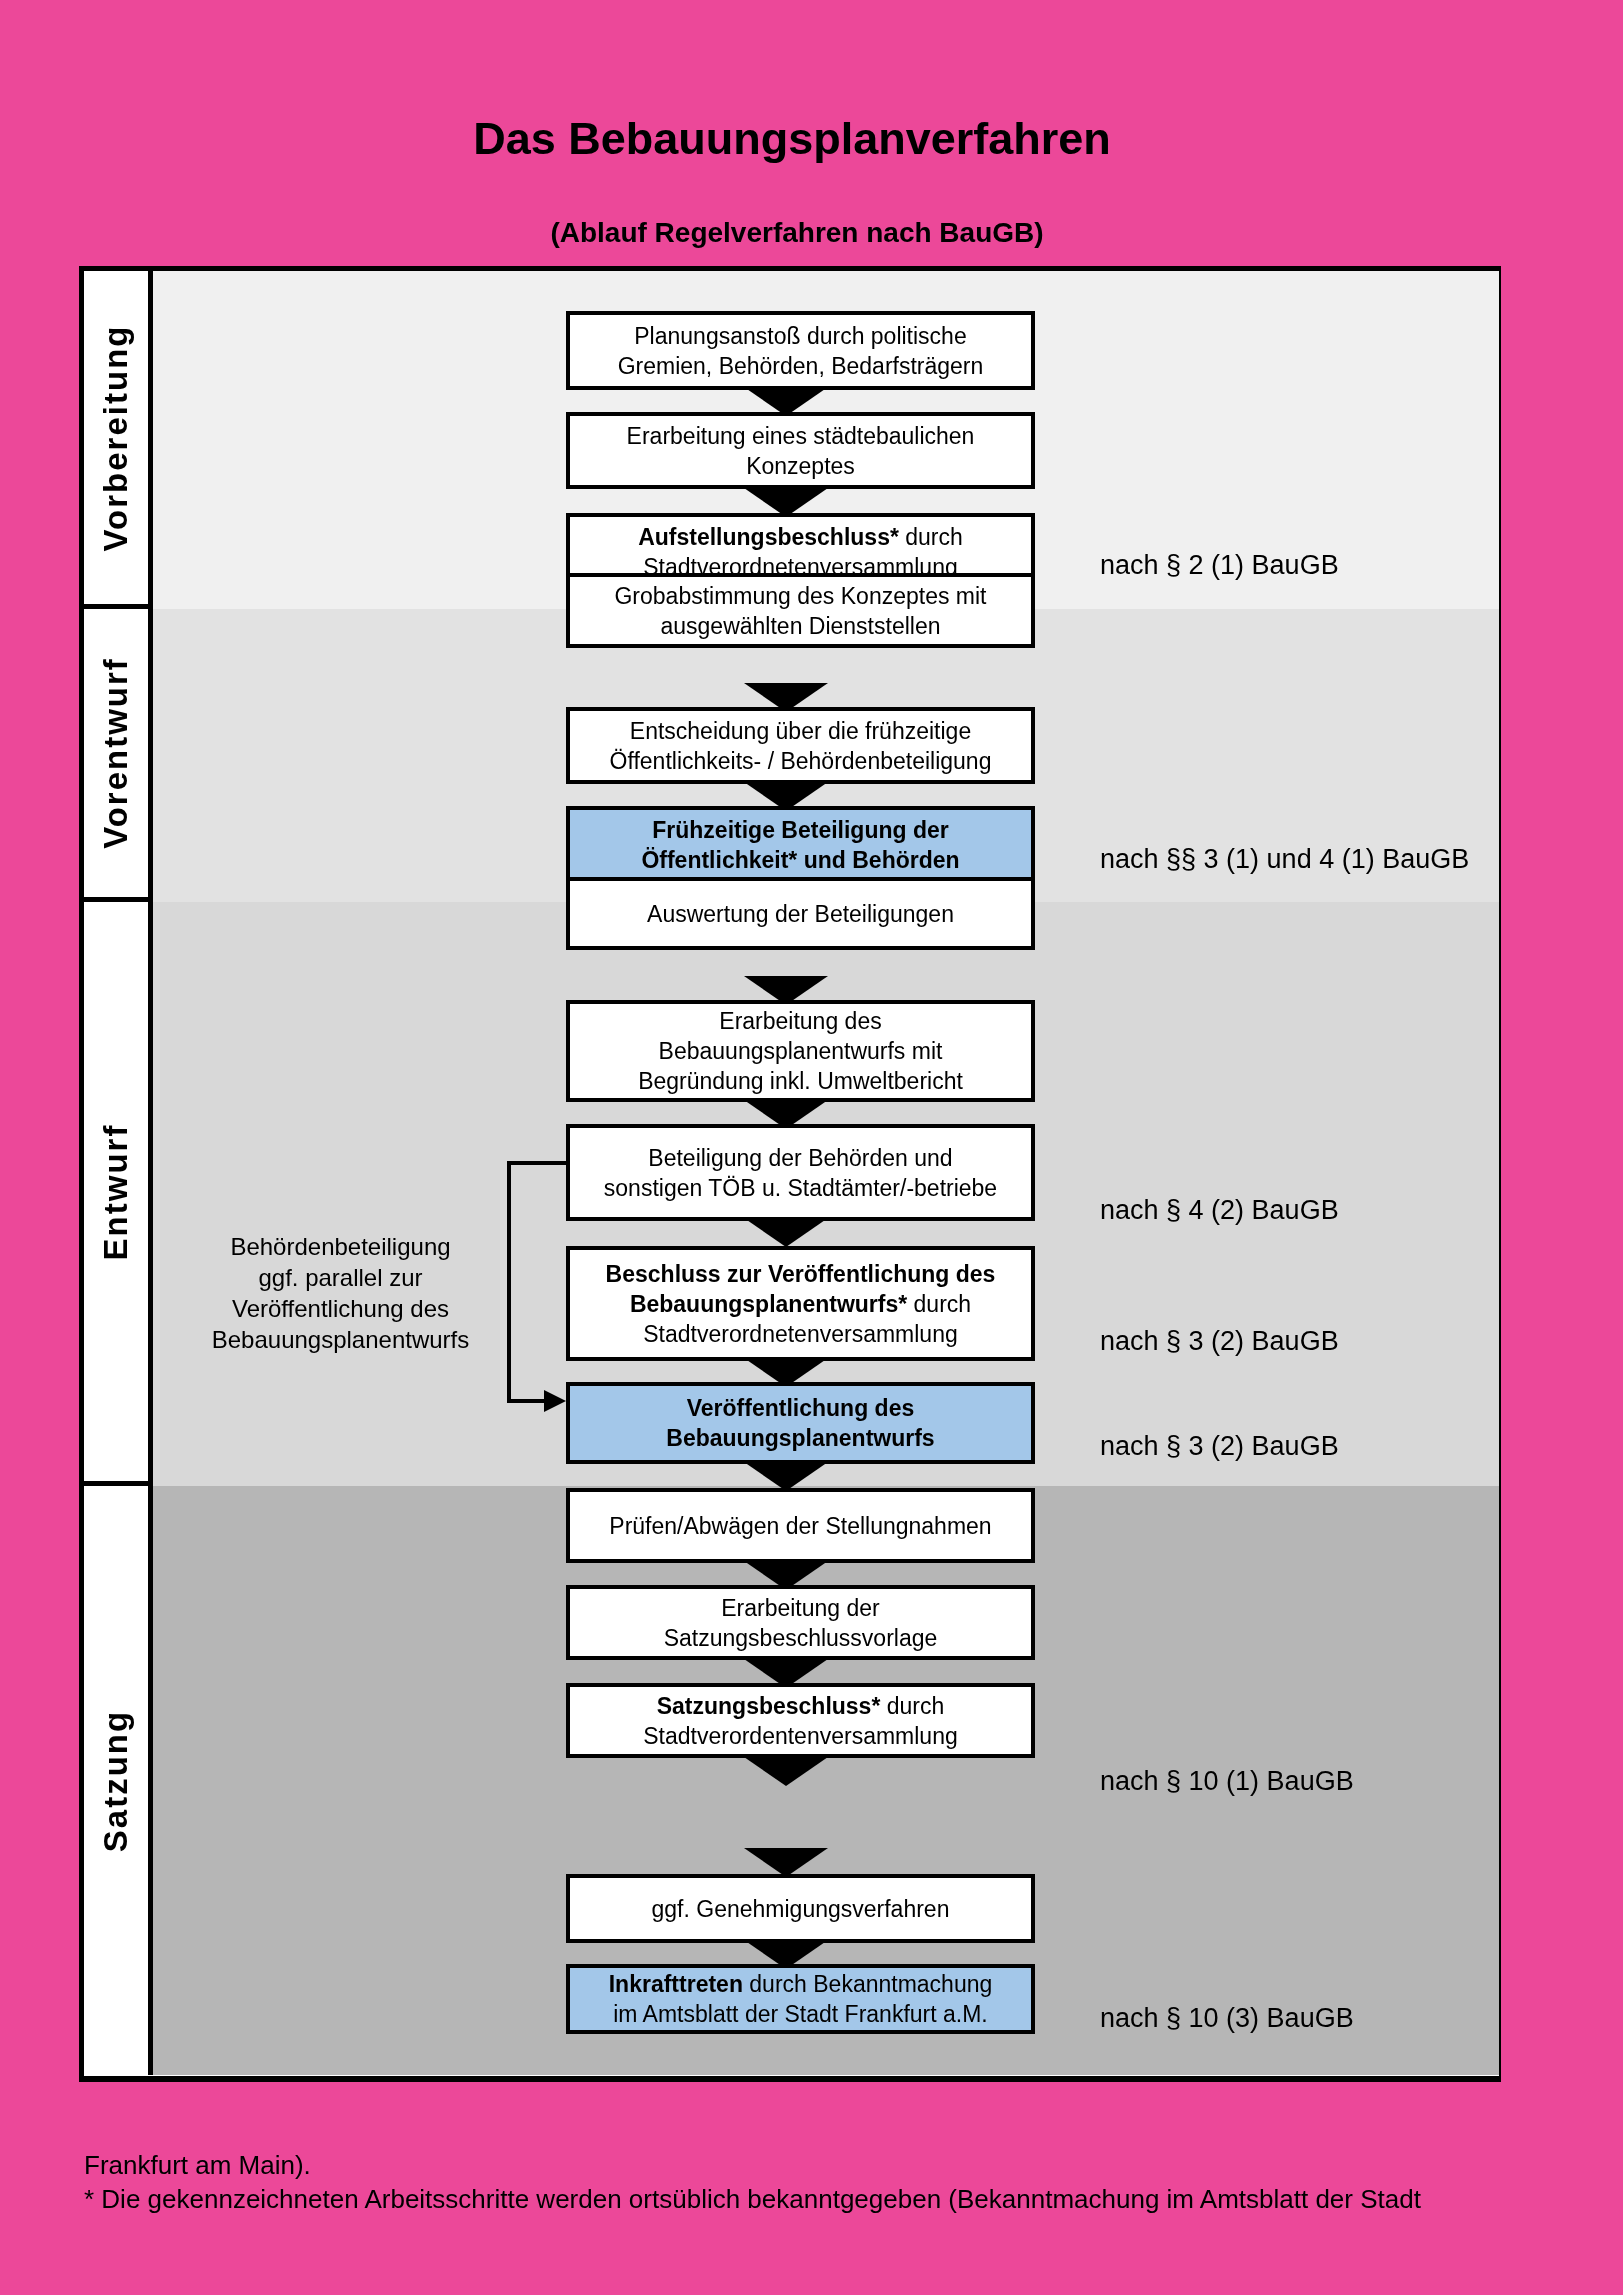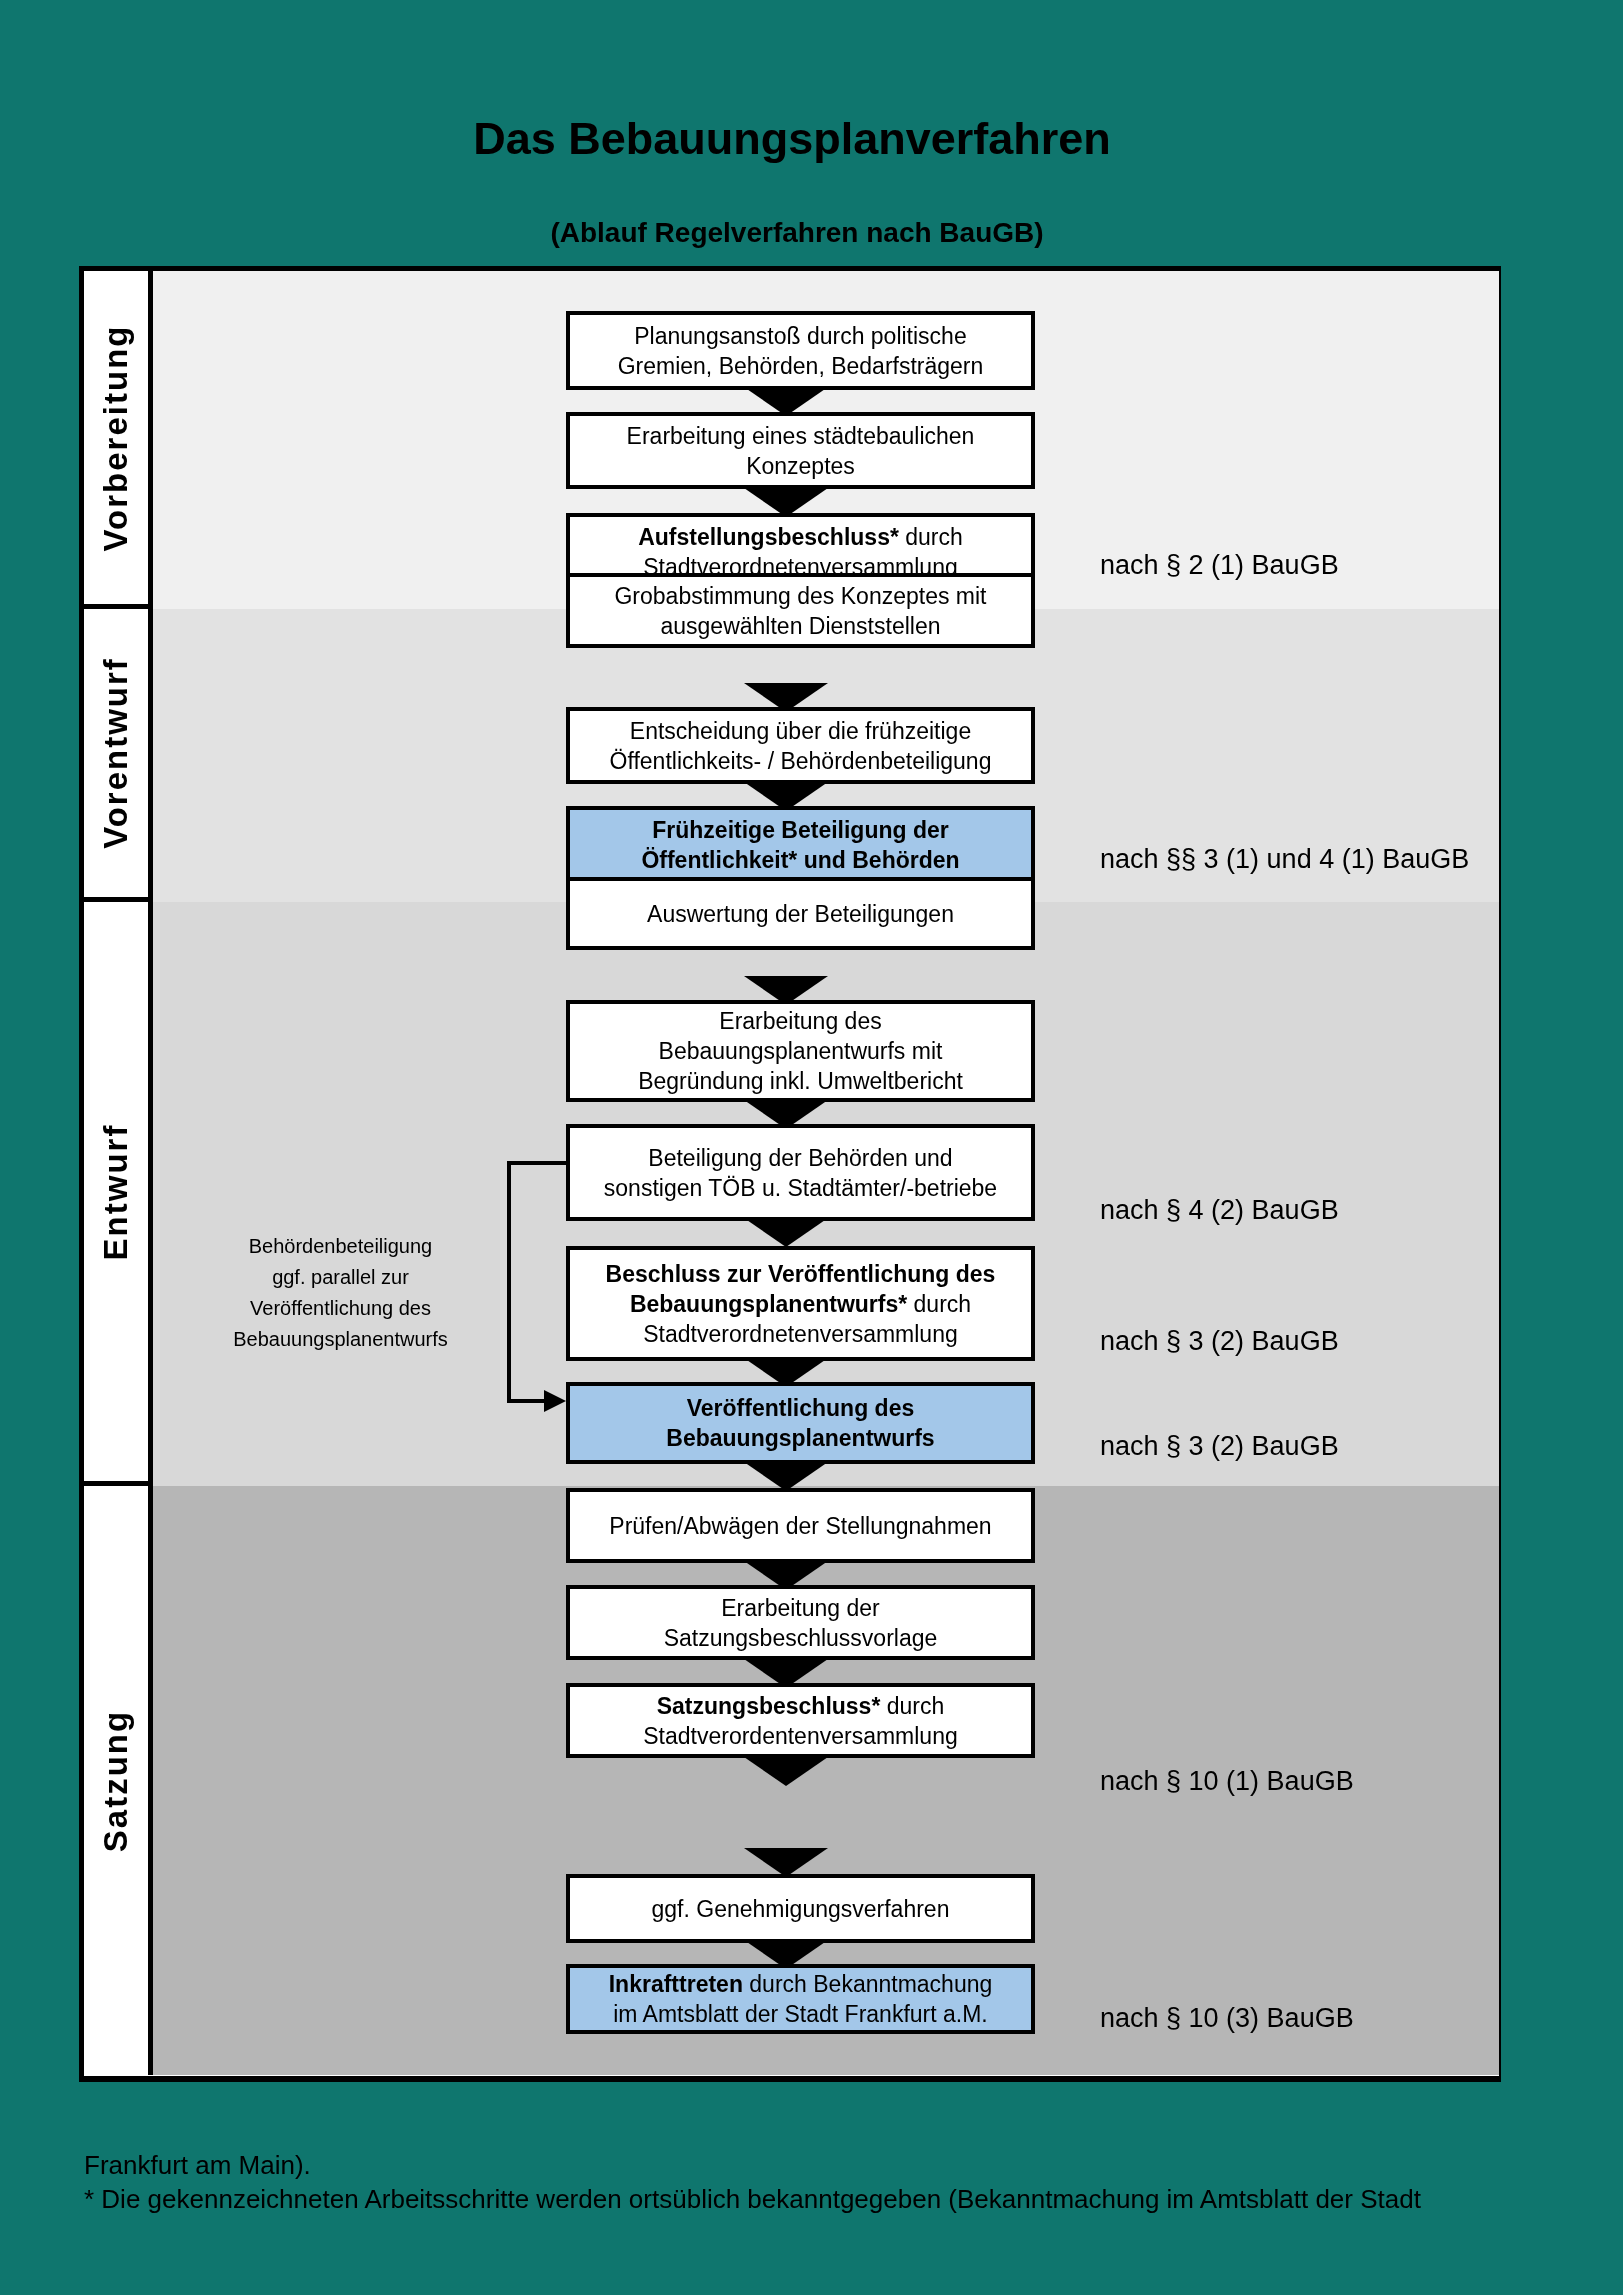--- a/index.html
+++ b/index.html
@@ -1,17 +1,17 @@
 <!DOCTYPE html>
 <html lang="de" style="font-size:10.5px"><head>
 <meta charset="utf-8">
 <title>Das Bebauungsplanverfahren</title>
 <style>
   html,body{margin:0;padding:0;background:#ffffff;}
-  .page{position:relative;width:1623px;height:2295px;background:#0f766e;
+  .page{position:relative;width:1623px;height:2295px;background:#ec4899;
         font-family:"Liberation Sans",sans-serif;color:#000;overflow:hidden;}
 
   .title{position:absolute;top:113px;left:0;width:1584px;text-align:center;
          font-size:45px;font-weight:bold;margin:0;}
   .subtitle{position:absolute;top:217px;left:0;width:1594px;text-align:center;
             font-size:28px;font-weight:bold;}
 
   
   .frame{position:absolute;left:79px;top:266px;width:1422px;height:1816px;
          border:5.2px solid #000;border-right-width:2.6px;border-bottom-width:6.5px;
@@ -57,21 +57,21 @@
   .a9{top:1218px;} .a10{top:1358px;}.a11{top:1462px;}.a12{top:1561px;}
   .a13{top:1659px;}.a14{top:1757px;}.a15{top:1848px;}.a16{top:1940px;}
 
   
   .ann{position:absolute;left:1100px;font-size:27px;white-space:nowrap;}
   .an1{top:550px;} .an2{top:844px;} .an3{top:1195px;} .an4{top:1326px;}
   .an5{top:1431px;}.an6{top:1729px;margin-top:37px;} .an7{top:2003px;}
 
   
   .side-note{position:absolute;left:177px;top:1231px;width:327px;
-             text-align:center;font-size:20px;line-height:31px;}
+             text-align:center;font-size:24px;line-height:31px;}
 
   
   .br-h1{position:absolute;left:507px;top:1161px;width:60px;height:3.9px;background:#000;}
   .br-v {position:absolute;left:507px;top:1161px;width:3.9px;height:242px;background:#000;}
   .br-h2{position:absolute;left:507px;top:1399px;width:39px;height:3.9px;background:#000;}
   .br-ah{position:absolute;left:544px;top:1390px;width:0;height:0;
          border-top:11px solid transparent;border-bottom:11px solid transparent;
          border-left:22px solid #000;}
 
   .footnote{position:absolute;left:84px;top:2148px;width:1479px;

